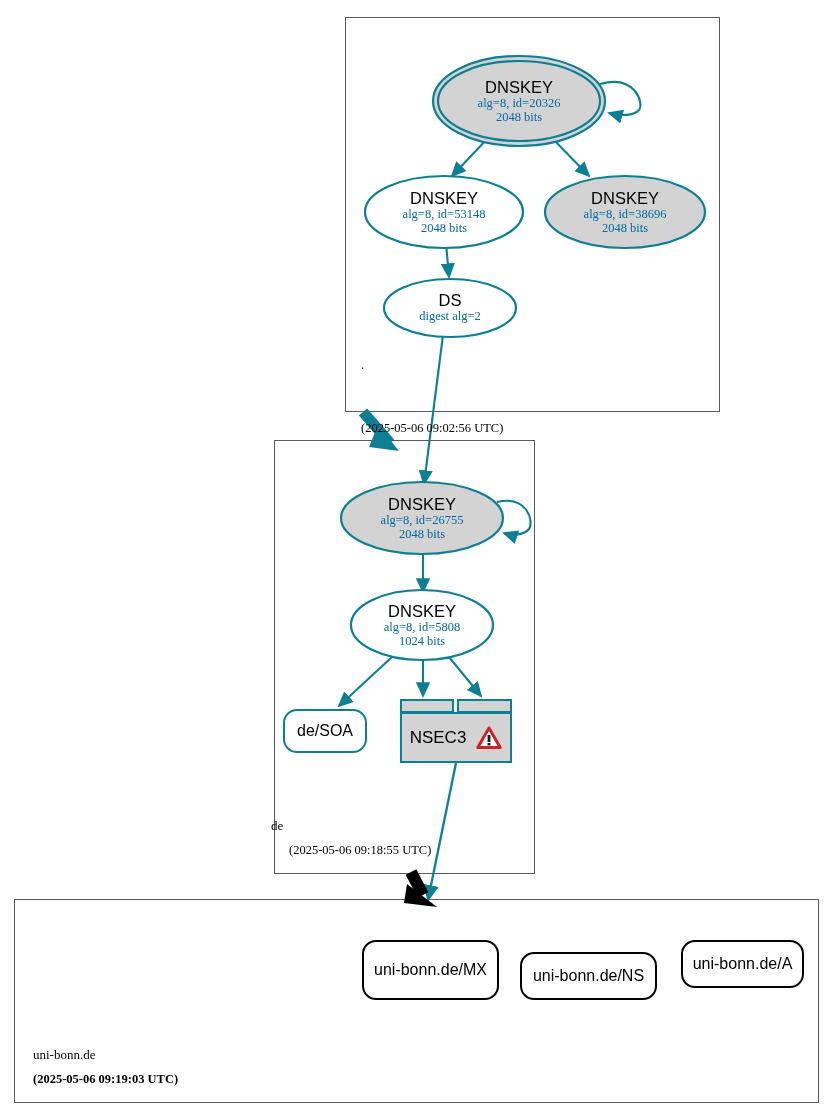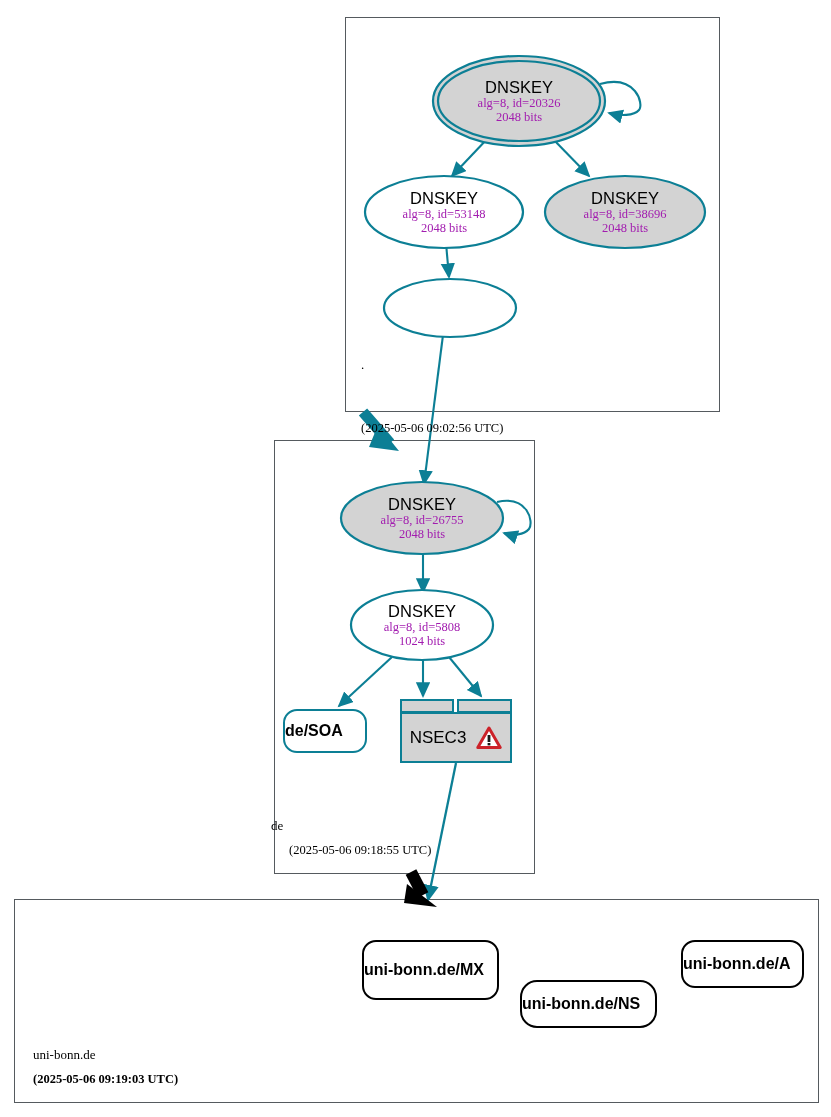--- a/index.html
+++ b/index.html
@@ -6,23 +6,23 @@
   body{width:831px;height:1117px;position:relative;overflow:hidden;
        font-family:"Liberation Sans",sans-serif;}
   #stage{position:absolute;left:0;top:0;width:831px;height:1117px;padding-left:48px;}
   svg.layer{position:absolute;left:0;top:0;width:831px;height:1117px;}
   .zone-box{position:absolute;border:1px solid #555a5e;background:transparent;box-sizing:border-box;}
   .zone-label{position:absolute;font-family:"Liberation Serif",serif;color:#000;white-space:nowrap;}
   .zone-name{font-size:13px;}
   .zone-time{font-size:12.5px;}
   .node-label{position:absolute;text-align:center;pointer-events:none;white-space:nowrap;}
   .nl-title{font-family:"Liberation Sans",sans-serif;font-size:16.5px;color:#000;line-height:1.02;}
-  .nl-sub{font-family:"Liberation Serif",serif;font-size:12.5px;color:#a21caf;line-height:1.12;}
+  .nl-sub{font-family:"Liberation Serif",serif;font-size:12.5px;color:#0369a1;line-height:1.12;}
   .rr-box{position:absolute;box-sizing:border-box;display:flex;align-items:center;
-          justify-content:flex-start;background:#fff;font-weight:bold;}
+          justify-content:center;background:#fff;}
   .rr-signed{border:2.4px solid #0c7f95;border-radius:14px;}
   .rr-unsigned{border:2.2px solid #000;border-radius:14px;}
   .rr-text{font-family:"Liberation Sans",sans-serif;font-size:16px;color:#000;}
   .nsec-wrap{position:absolute;}
   .nsec-tab{position:absolute;box-sizing:border-box;background:#d3d3d3;border:2.4px solid #0c7f95;}
   .nsec-main{position:absolute;box-sizing:border-box;background:#d3d3d3;
              border:2.8px solid #0c7f95;display:flex;align-items:center;gap:10px;
              justify-content:center;}
   .nsec-text{font-family:"Liberation Sans",sans-serif;font-size:17px;color:#000;}
 </style>
@@ -139,20 +139,24 @@
     <div class="nl-sub">alg=8, id=53148</div>
     <div class="nl-sub">2048 bits</div>
   </div>
 
   <div class="node-label" style="left:525px;top:190px;width:200px;">
     <div class="nl-title">DNSKEY</div>
     <div class="nl-sub">alg=8, id=38696</div>
     <div class="nl-sub">2048 bits</div>
   </div>
 
+  <div class="node-label" style="left:350px;top:292px;width:200px;">
+    <div class="nl-title">DS</div>
+    <div class="nl-sub">digest alg=2</div>
+  </div>
 
   <div class="node-label" style="left:322px;top:496px;width:200px;">
     <div class="nl-title">DNSKEY</div>
     <div class="nl-sub">alg=8, id=26755</div>
     <div class="nl-sub">2048 bits</div>
   </div>
 
   <div class="node-label" style="left:322px;top:603px;width:200px;">
     <div class="nl-title">DNSKEY</div>
     <div class="nl-sub">alg=8, id=5808</div>
@@ -172,21 +176,21 @@
         <path d="M13,2 L24.2,21.4 L1.8,21.4 Z" fill="#ffffff" stroke="#cc2229" stroke-width="3" stroke-linejoin="round"></path>
         <rect x="11.6" y="9" width="2.8" height="7" fill="#1a1a1a"></rect>
         <rect x="11.6" y="17" width="2.8" height="2.4" fill="#1a1a1a"></rect>
       </svg>
     </div>
   </div>
 
   <div class="rr-box rr-unsigned" style="left:362px;top:940px;width:137px;height:60px;">
     <span class="rr-text">uni-bonn.de/MX</span>
   </div>
-  <div class="rr-box rr-unsigned" style="left:520px;top:980px;width:137px;height:48px;border-radius:17px;">
+  <div class="rr-box rr-unsigned" style="left:520px;top:952px;width:137px;height:48px;">
     <span class="rr-text">uni-bonn.de/NS</span>
   </div>
   <div class="rr-box rr-unsigned" style="left:681px;top:940px;width:123px;height:48px;">
     <span class="rr-text">uni-bonn.de/A</span>
   </div>
 
   <div class="zone-label zone-name" style="left:361px;top:357px;">.</div>
   <div class="zone-label zone-time" style="left:361px;top:381px;margin-top:40px;">(2025-05-06 09:02:56 UTC)</div>
 
   <div class="zone-label zone-name" style="left:271px;top:818px;">de</div>

